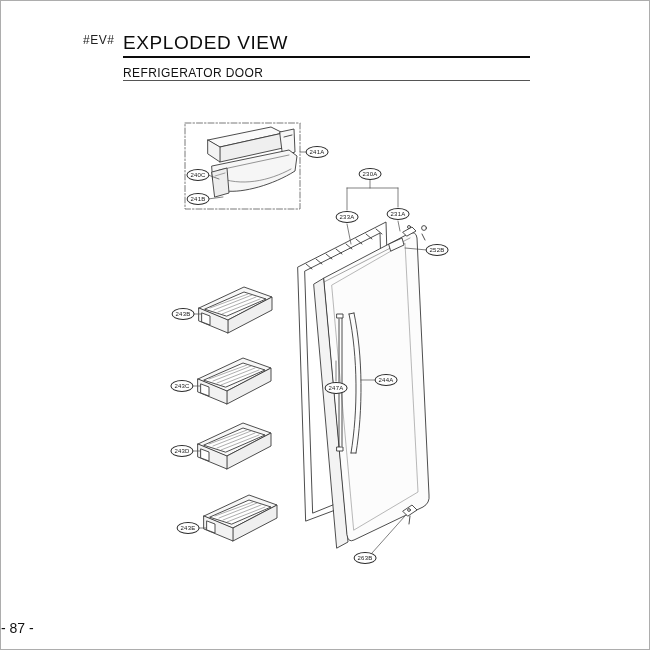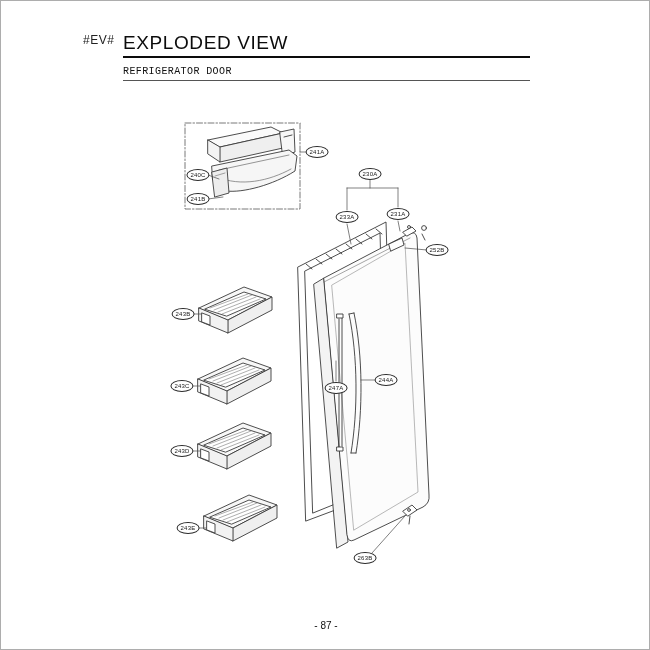--- a/index.html
+++ b/index.html
@@ -11,27 +11,27 @@
   .corner-mark{
     position:absolute;left:82px;top:8px;font-size:12px;color:#222;letter-spacing:0.5px;margin-top:24px;
   }
   .title{
     position:absolute;left:122px;top:31px;font-size:19px;letter-spacing:0.6px;color:#0c0c0c;text-align:center;
   }
   .title-rule{
     position:absolute;left:122px;top:55px;width:407px;height:2px;background:#0c0c0c;
   }
   .subtitle{
-    position:absolute;left:122px;top:65px;font-size:10px;letter-spacing:0.4px;color:#111;font-family:Liberation Mono, monospace;
+    position:absolute;left:122px;top:65px;font-size:12px;letter-spacing:0.4px;color:#111;
   }
   .subtitle-rule{
     position:absolute;left:122px;top:79px;width:407px;height:1px;background:#555;
   }
   .footer{
-    position:absolute;left:0;top:619px;width:650px;text-align:center;font-size:10px;color:#111;
+    position:absolute;left:0;top:619px;width:650px;text-align:left;font-size:14px;color:#111;
   }
   svg.diagram{position:absolute;left:0;top:0;}
   .balloon{
     position:absolute;transform:translate(-50%,-50%);
     border:1px solid #2b2b2b;border-radius:50%;
     background:#ffffff;color:#1a1a1a;
     font-size:6px;line-height:1;padding:2px 3px;
     letter-spacing:0.2px;white-space:nowrap;
   }
 </style>

